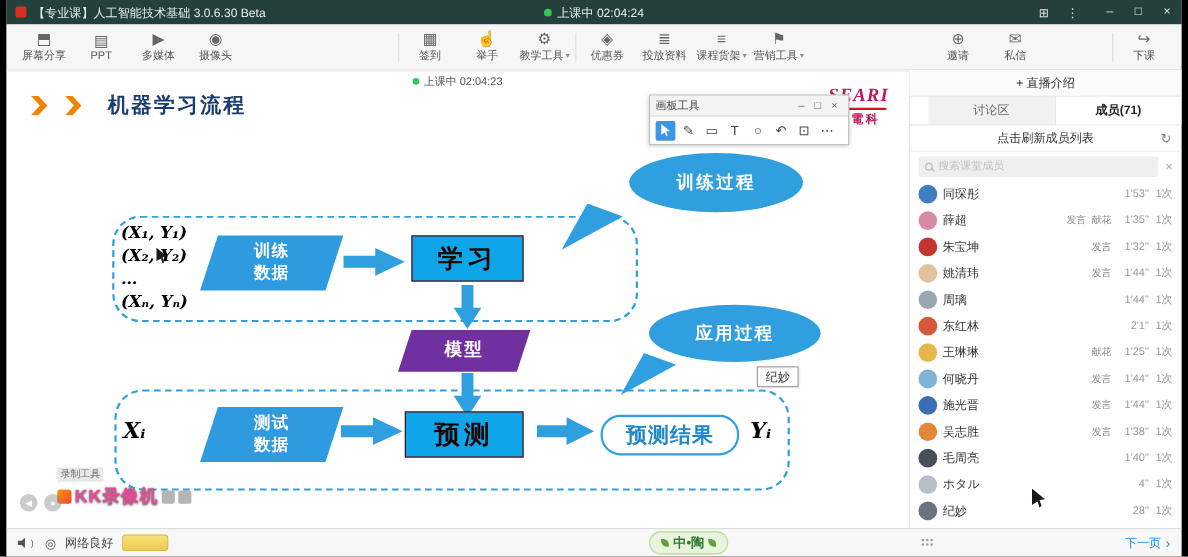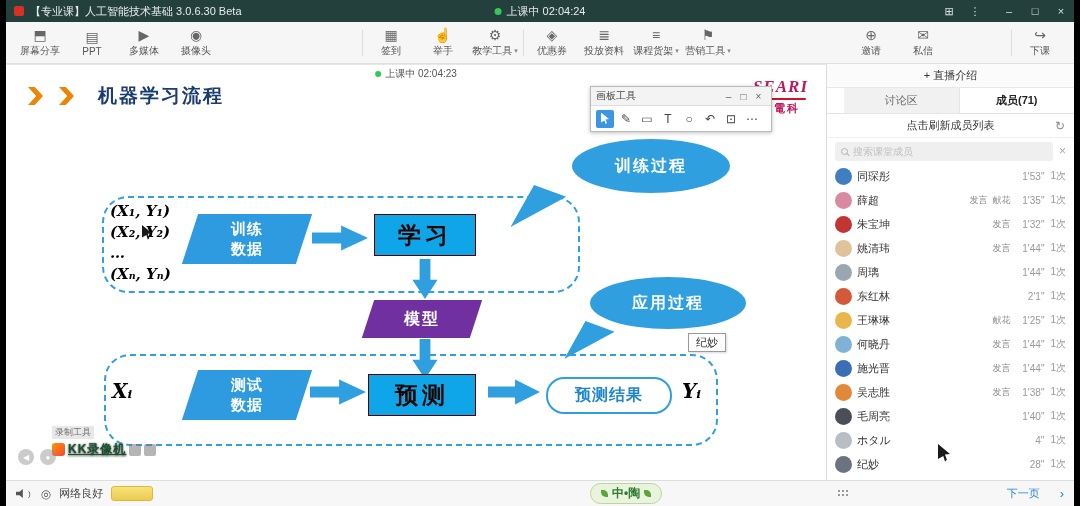--- a/index.html
+++ b/index.html
@@ -61,29 +61,29 @@
   .mathsym { position:absolute; font-family:"DejaVu Serif",serif; font-style:italic; font-weight:bold; font-size:20px; color:#000; }
   .pgram { position:absolute; background:#2e9ae0; transform:skewX(-18deg); display:flex; align-items:center; justify-content:center; }
   .pgram .lbl { transform:skewX(18deg); color:#fff; font-weight:bold; font-size:15px; width:36px; line-height:20px; text-align:center; letter-spacing:1px; }
   .pgram.single .lbl { width:auto; font-size:16px; letter-spacing:2px; }
   .pgram.purple { background:#7030a0; }
   .harrow { position:absolute; width:56px; height:30px; background:#2f9fe0; clip-path:polygon(0 32%,52% 32%,52% 8%,100% 50%,52% 92%,52% 68%,0 68%); }
   .varrow { position:absolute; width:30px; height:40px; background:#2f9fe0; clip-path:polygon(32% 0,68% 0,68% 52%,92% 52%,50% 100%,8% 52%,32% 52%); }
   .redbox { position:absolute; background:#0ea5e9; border:1px solid #5e0000; display:flex; align-items:center; justify-content:center; font-size:23px; font-weight:bold; color:#1a0500; letter-spacing:4px; }
   .bubble { position:absolute; background:#2f9fe0; border-radius:50%; display:flex; align-items:center; justify-content:center; color:#fff; font-size:16px; font-weight:bold; letter-spacing:2px; z-index:5; }
   .tail { position:absolute; background:#2f9fe0; clip-path:polygon(4% 100%,42% 0,94% 28%); z-index:4; }
-  .result { position:absolute; border:2px solid #2f9fe0; border-radius:18px; background:#fff; display:flex; align-items:center; justify-content:center; color:#1f86c9; font-size:16px; font-weight:bold; letter-spacing:1px; }
+  .result { position:absolute; border:2px solid #2f9fe0; border-radius:18px; background:#fff; display:flex; align-items:center; justify-content:center; color:#1f86c9; font-size:19px; font-weight:bold; letter-spacing:1px; }
   .tooltip { position:absolute; background:#fcfcfc; border:1px solid #9a9a9a; font-size:11px; color:#333; padding:1px 7px; box-shadow:1px 1px 2px rgba(0,0,0,.15); z-index:20; }
 
   
   .wm { position:absolute; left:46px; top:356px; z-index:15; }
   .wm1 { font-size:9px; color:#707070; background:rgba(228,228,228,.85); padding:0 3px; display:inline-block; }
   .wm2 { display:flex; align-items:center; gap:3px; margin-top:2px; }
   .kk-logo { width:13px; height:13px; border-radius:3px; background:linear-gradient(135deg,#ff9800,#f44336); }
-  .kk-text { font-size:12px; font-weight:bold; color:#14532d; text-shadow:0 0 2px #666,0 1px 2px #666; letter-spacing:1px;text-decoration:underline; }
+  .kk-text { font-size:16px; font-weight:bold; color:#ec4899; text-shadow:0 0 2px #666,0 1px 2px #666; letter-spacing:1px; }
   .kk-ic { width:12px; height:12px; border-radius:2px; background:rgba(120,120,120,.55); }
   .pbc { position:absolute; width:16px; height:16px; border-radius:50%; background:rgba(140,140,140,.45); color:#fff; font-size:8px; display:flex; align-items:center; justify-content:center; z-index:15; }
 
   .cursor { position:absolute; background:#1a1a1a; clip-path:polygon(0 0,100% 55%,58% 58%,74% 88%,58% 97%,44% 66%,0 84%); z-index:60; }
   .cursor.small { width:10px; height:15px; }
   .cursor.big { width:12px; height:18px; }
 
   
   .sidebar { width:248px; flex:none; border-left:1px solid #dcdcdc; background:#fff; display:flex; flex-direction:column; font-size:11px; }
   .intro { height:24px; display:flex; align-items:center; justify-content:center; color:#333; background:#fbfbfb; border-bottom:1px solid #e8e8e8; flex:none; }
@@ -114,21 +114,21 @@
   .bottombar { height:26px; background:#f7f7f7; border-top:1px solid #ddd; display:flex; align-items:center; padding:0 10px; position:relative; font-size:11px; color:#555; flex:none; }
   .spk-wrap { display:flex; align-items:center; gap:1px; margin-right:10px; }
   .spk { width:11px; height:11px; background:#555; clip-path:polygon(0 33%,32% 33%,62% 8%,62% 92%,32% 67%,0 67%); }
   .spk-wave { font-size:8px; color:#555; }
   .target { color:#555; font-size:12px; margin-right:8px; }
   .netlabel { color:#444; margin-right:8px; }
   .sticker { width:42px; height:15px; border-radius:3px; background:linear-gradient(180deg,#f8e37a,#edc94f); border:1px solid #e0b73e; }
   .brand { position:absolute; left:584px; top:2px; height:21px; padding:0 10px; background:#eaf4dc; border:1px solid #b9d89a; border-radius:11px; display:flex; align-items:center; gap:4px; color:#2f7d32; font-weight:bold; font-size:12px; }
   .leaf { width:7px; height:7px; background:#58a53e; border-radius:0 70% 0 70%; }
   .resize-dots { position:absolute; left:832px; top:9px; width:2px; height:2px; background:#999; box-shadow:4px 0 #999,8px 0 #999,0 4px #999,4px 4px #999,8px 4px #999; }
-  .nextpage { margin-left:auto; color:#2b87d8; display:flex; align-items:center; gap:20px; }
+  .nextpage { margin-left:auto; color:#2b87d8; display:flex; align-items:center; gap:4px; }
   .nextpage .nchev { font-size:13px; }
 </style>
 </head>
 <body>
 
 <div class="window">
 
   <div class="titlebar">
     <span class="rec-dot"></span>
     <span class="tb-title">【专业课】人工智能技术基础 3.0.6.30 Beta</span>

